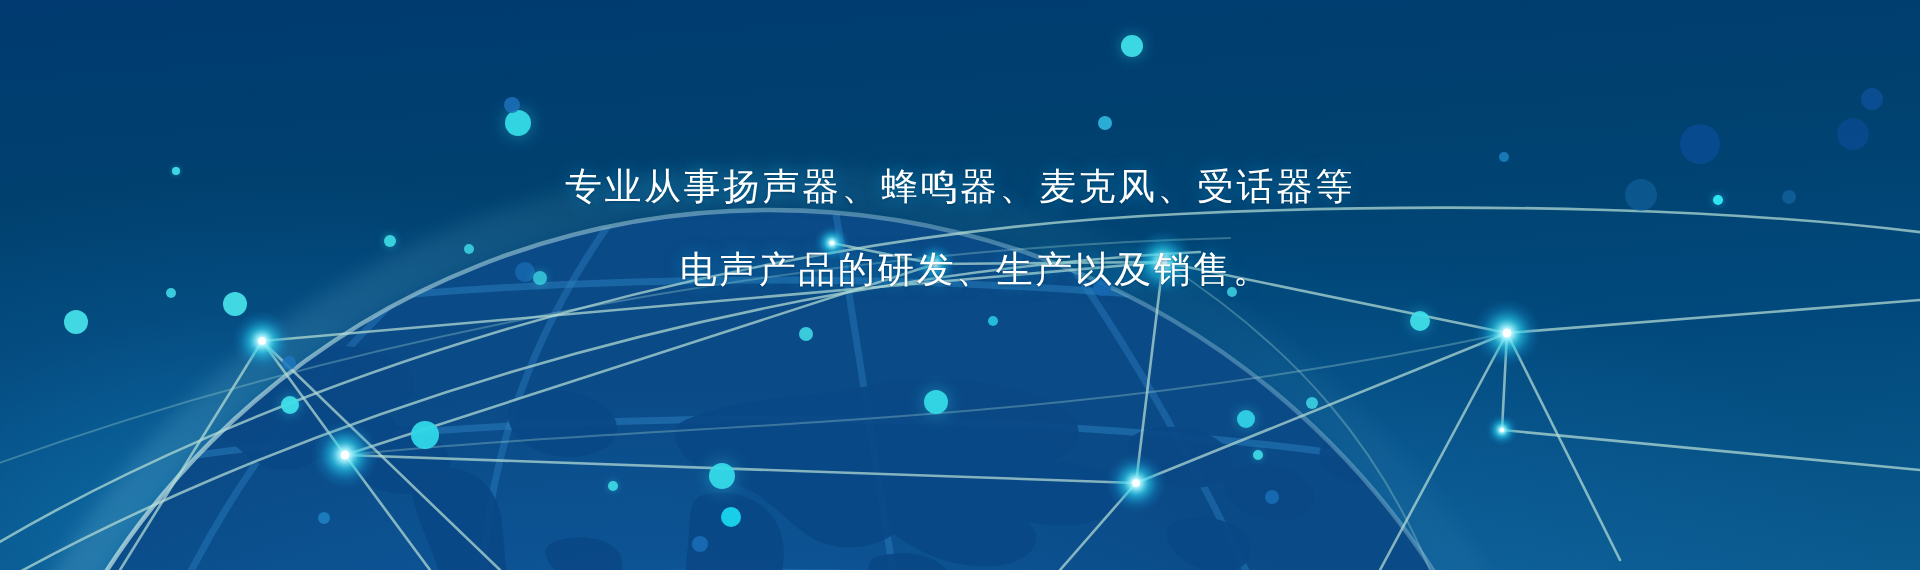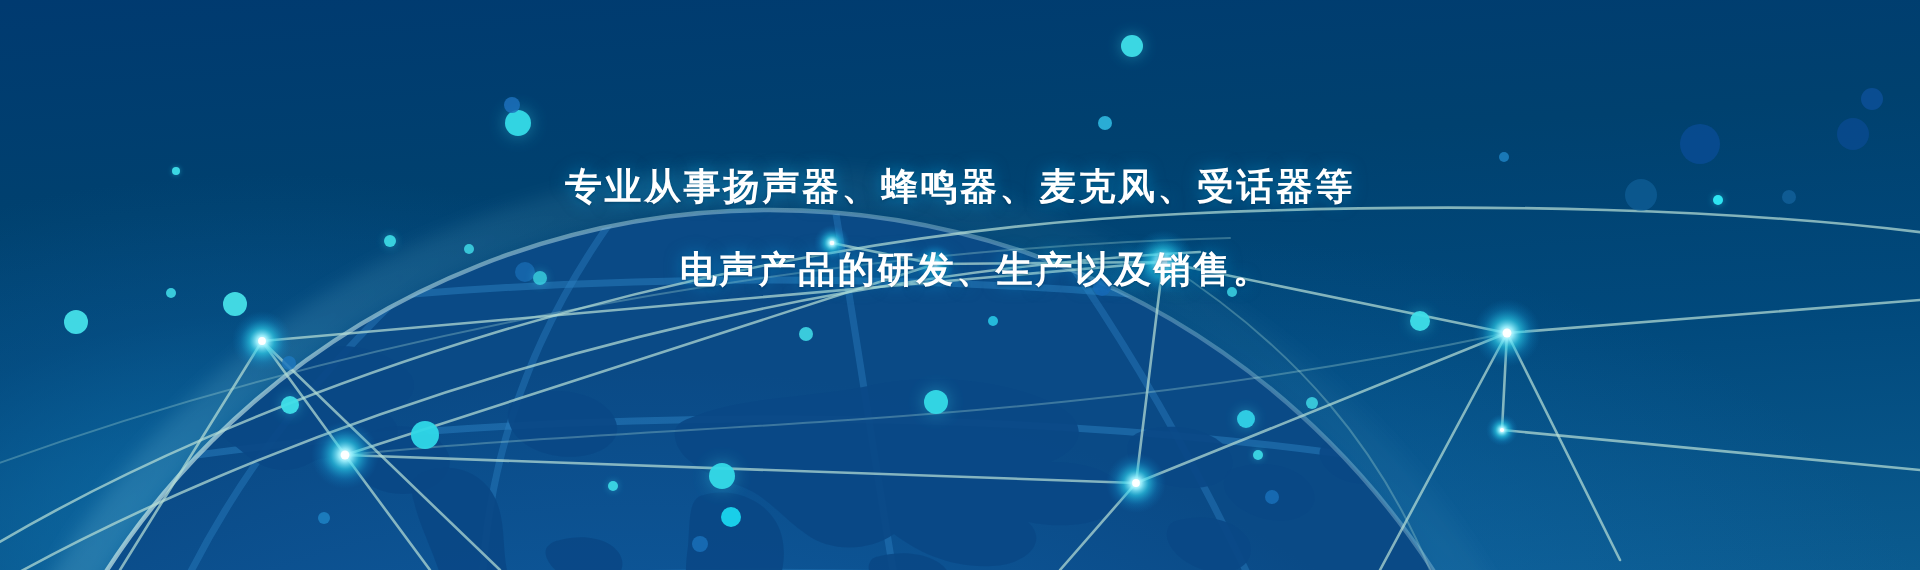--- a/index.html
+++ b/index.html
@@ -19,21 +19,21 @@
   
   #headline{
     position:absolute;left:0;right:0;top:168px;
     text-align:center;
     pointer-events:none;
   }
   .hl-line{
     display:block;
     color:#ffffff;
     font-size:37px;
-    font-weight:bold;
+    font-weight:normal;
     letter-spacing:2.5px;
     line-height:1.0;
     text-shadow:0 0 16px rgba(0,170,230,0.55), 0 1px 3px rgba(0,30,60,0.55);
     white-space:nowrap;
   }
   .hl-line + .hl-line{margin-top:46px;margin-left:32px;}
 
   
   .dot{position:absolute;border-radius:50%;}
 </style>

